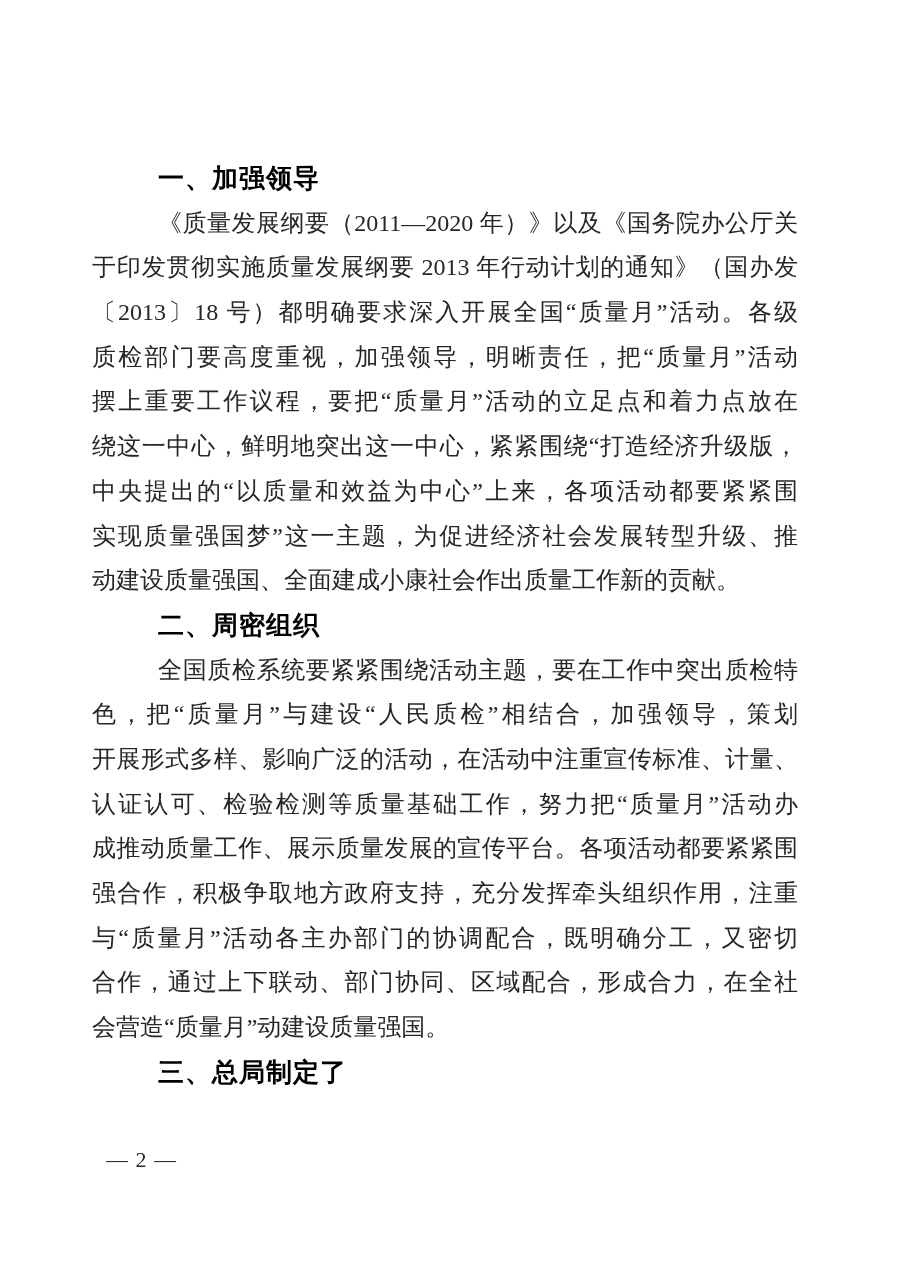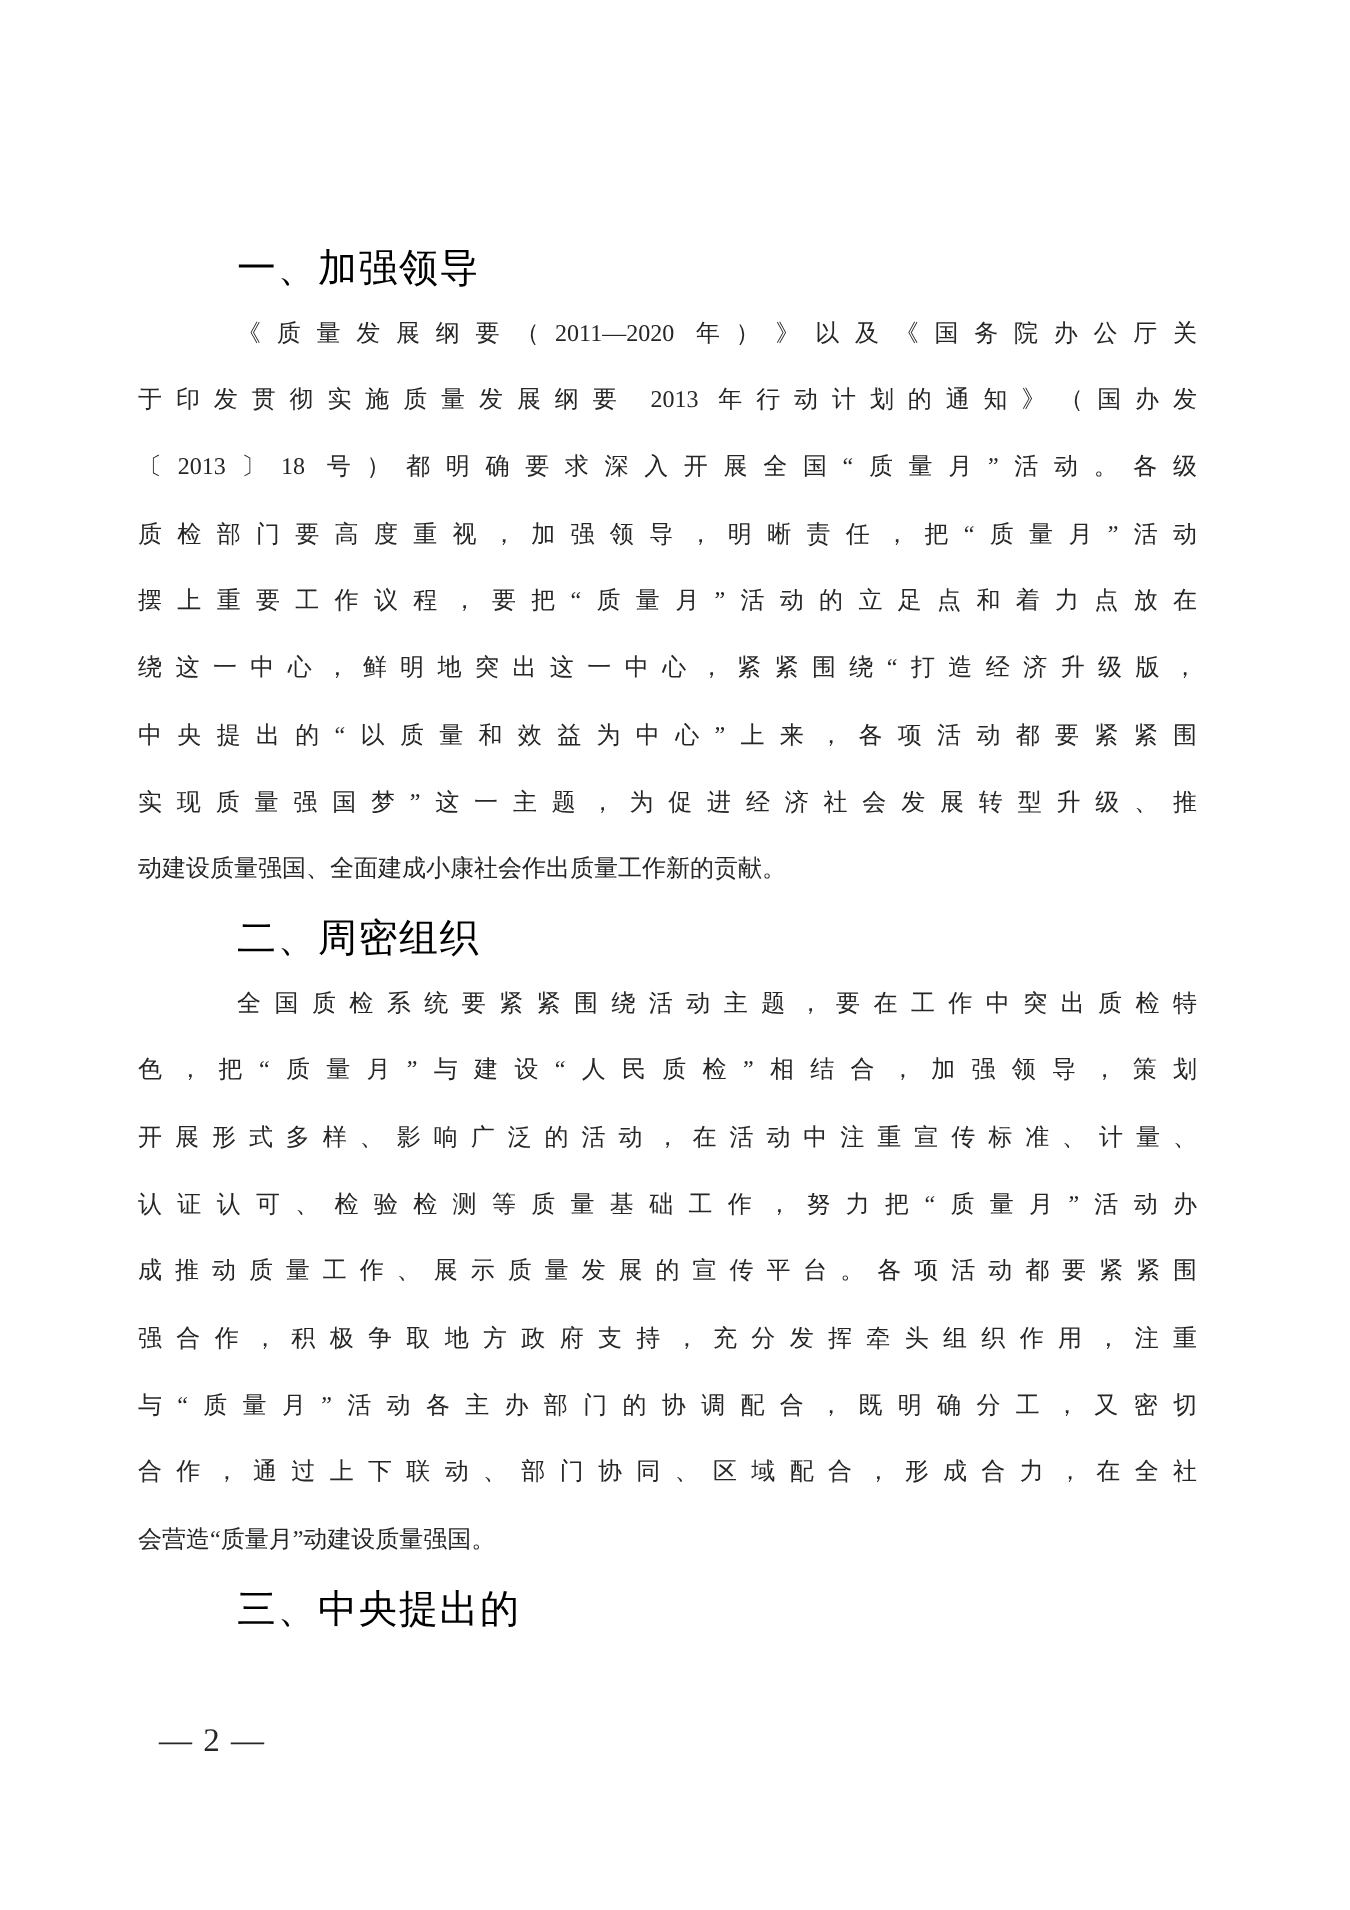--- a/index.html
+++ b/index.html
@@ -20,30 +20,30 @@
     position: absolute;
     left: 92px;
     top: 156px;
     width: 706px;
   }
   .section { margin: 0; padding: 0; }
   .heading {
     margin: 0;
     padding: 0 0 0 66px;
     font-family: "Liberation Sans", "DejaVu Sans", sans-serif;
-    font-weight: normal;
+    font-weight: bold;
     font-size: 26px;
     line-height: 44.7px;
     height: 44.7px;
     color: #000000;
     letter-spacing: 1px;
   }
   .para { margin: 0; padding: 0; }
   .line {
-    font-size: 16px;
+    font-size: 24px;
     line-height: 44.7px;
     height: 44.7px;
     text-align: justify;
     text-align-last: justify;
     text-justify: inter-character;
     overflow: hidden;
     white-space: pre;
   }
   .line.first { text-indent: 66px; }
   .line.no-stretch {
@@ -91,19 +91,19 @@
           <div class="line">认证认可、检验检测等质量基础工作，努力把“质量月”活动办</div>
           <div class="line">成推动质量工作、展示质量发展的宣传平台。各项活动都要紧紧围</div>
           <div class="line">强合作，积极争取地方政府支持，充分发挥牵头组织作用，注重</div>
           <div class="line">与“质量月”活动各主办部门的协调配合，既明确分工，又密切</div>
           <div class="line">合作，通过上下联动、部门协同、区域配合，形成合力，在全社</div>
           <div class="line no-stretch">会营造“质量月”动建设质量强国。</div>
         </div>
     </div>
 
     <div class="section">
-      <h2 class="heading">三、中央提出的</h2>
+      <h2 class="heading">三、总局制定了</h2>
     </div>
 
   </div>
 
   <div class="footer">— 2 —</div>
 </div>
 
 </body></html>

